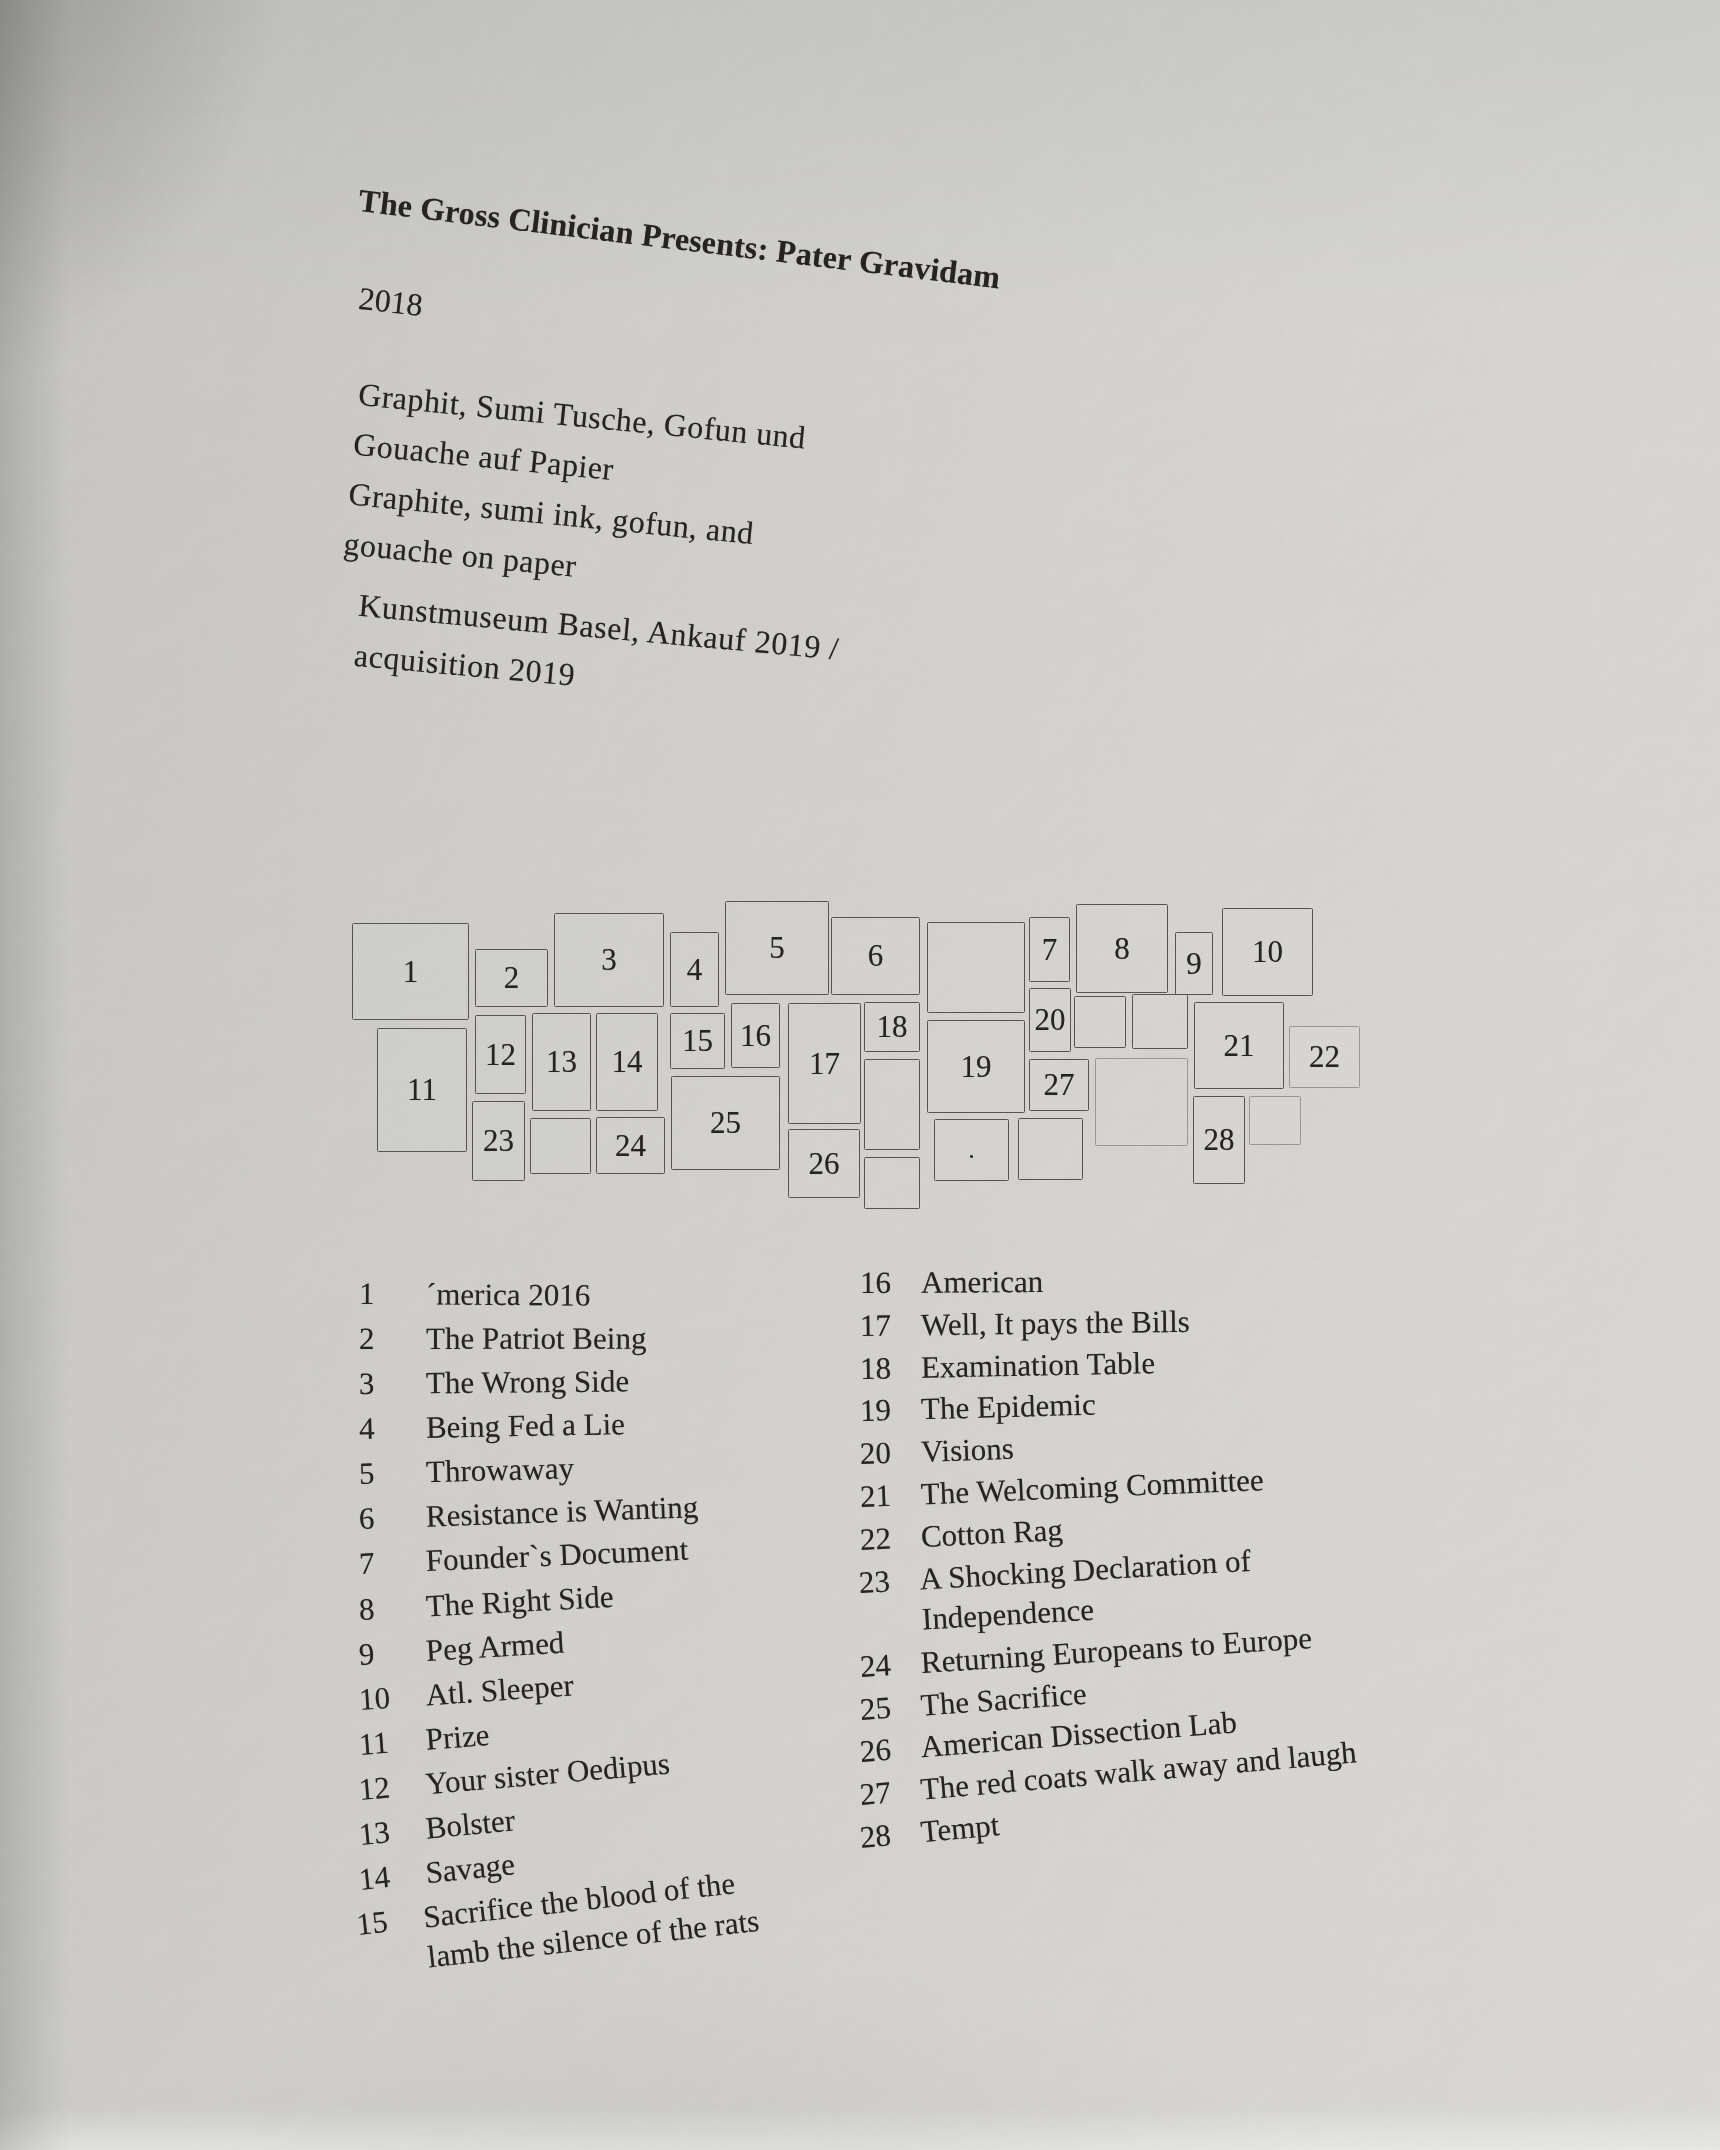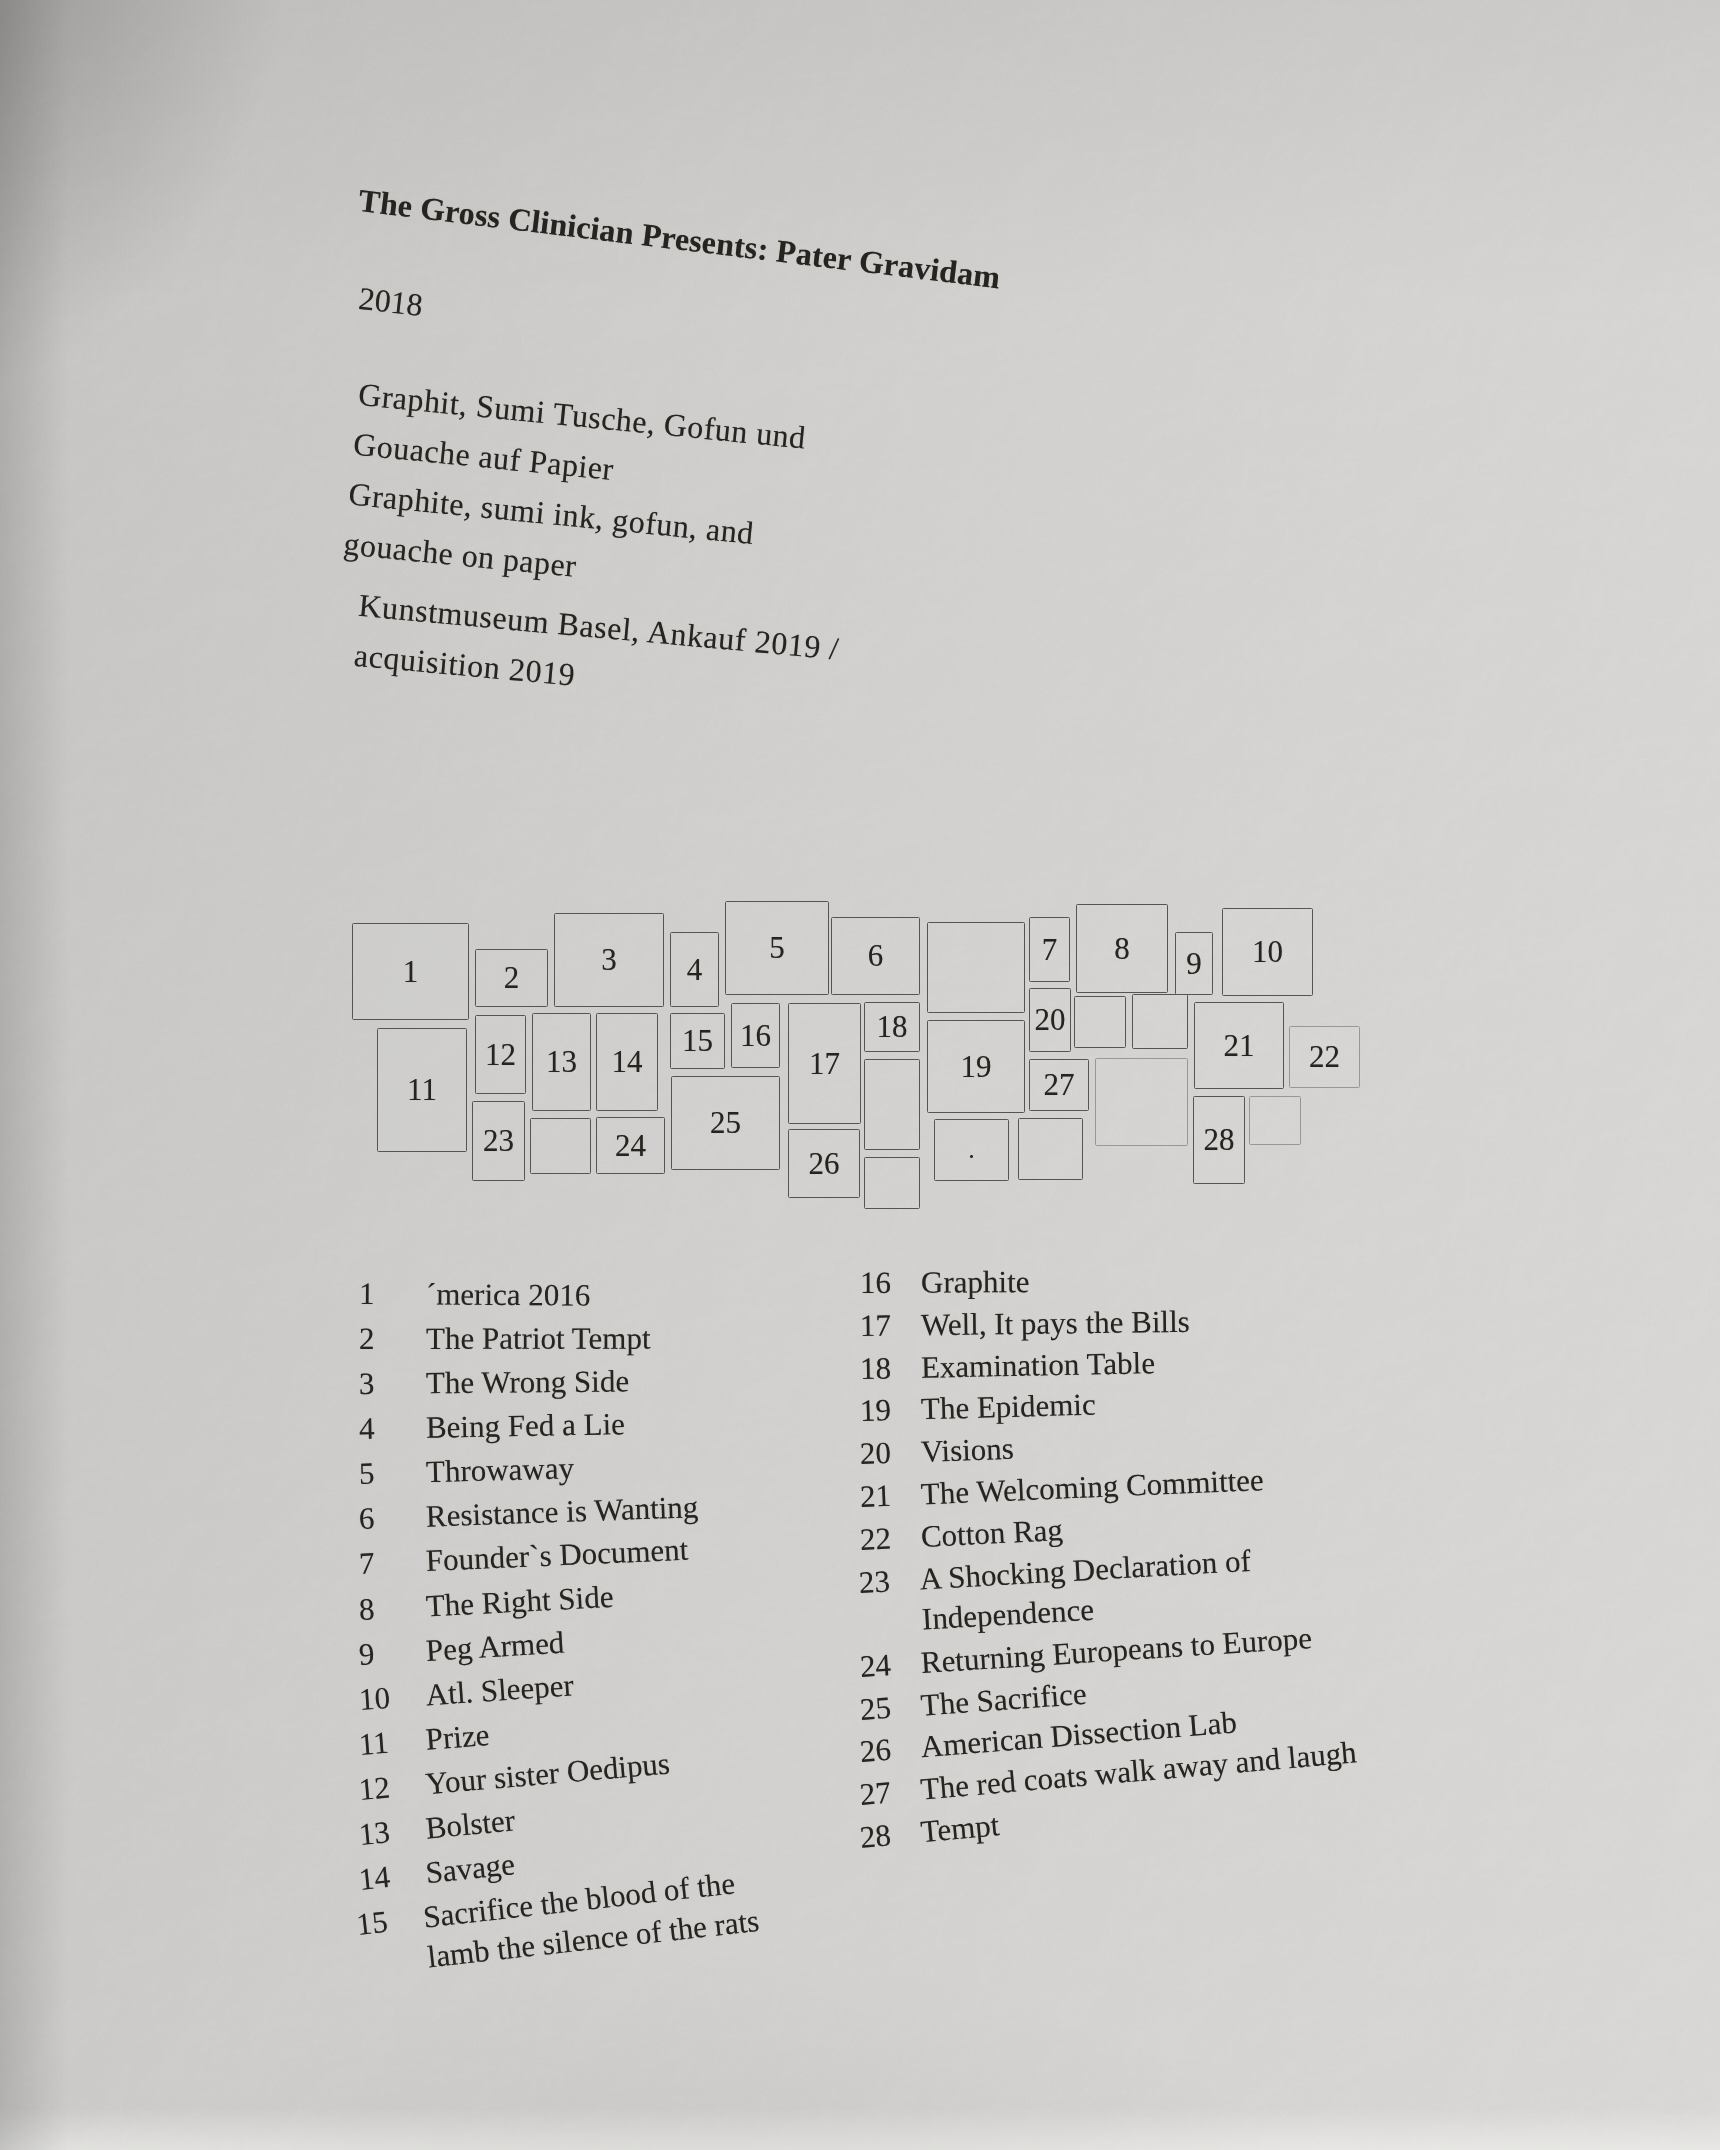--- a/index.html
+++ b/index.html
@@ -198,21 +198,21 @@
   <div class="layer" id="col1">
       <div class="lrow ink" style="left: 359px; top: 1274px; transform: rotate(0.4deg);">
         <span class="lnum" style="width: 67px;">1</span>
         <span class="ltitle">
           <div>´merica 2016</div>
         </span>
       </div>
       <div class="lrow ink" style="left: 359px; top: 1319px; transform: rotate(-0.0799999deg);">
         <span class="lnum" style="width: 67px;">2</span>
         <span class="ltitle">
-          <div>The Patriot Tempt</div>
+          <div>The Patriot Being</div>
         </span>
       </div>
       <div class="lrow ink" style="left: 359px; top: 1364px; transform: rotate(-0.56deg);">
         <span class="lnum" style="width: 67px;">3</span>
         <span class="ltitle">
           <div>The Wrong Side</div>
         </span>
       </div>
       <div class="lrow ink" style="left: 359px; top: 1409px; transform: rotate(-1.04deg);">
         <span class="lnum" style="width: 67px;">4</span>
@@ -285,21 +285,21 @@
         <span class="ltitle">
           <div>Sacrifice the blood of the</div>
           <div>lamb the silence of the rats</div>
         </span>
       </div>
     </div>
   <div class="layer" id="col2">
       <div class="lrow ink" style="left: 860px; top: 1263px; transform: rotate(-0.3deg);">
         <span class="lnum" style="width: 61px;">16</span>
         <span class="ltitle">
-          <div>Graphite</div>
+          <div>American</div>
         </span>
       </div>
       <div class="lrow ink" style="left: 860px; top: 1306px; transform: rotate(-0.72deg);">
         <span class="lnum" style="width: 61px;">17</span>
         <span class="ltitle">
           <div>Well, It pays the Bills</div>
         </span>
       </div>
       <div class="lrow ink" style="left: 860px; top: 1349px; transform: rotate(-1.14deg);">
         <span class="lnum" style="width: 61px;">18</span>

